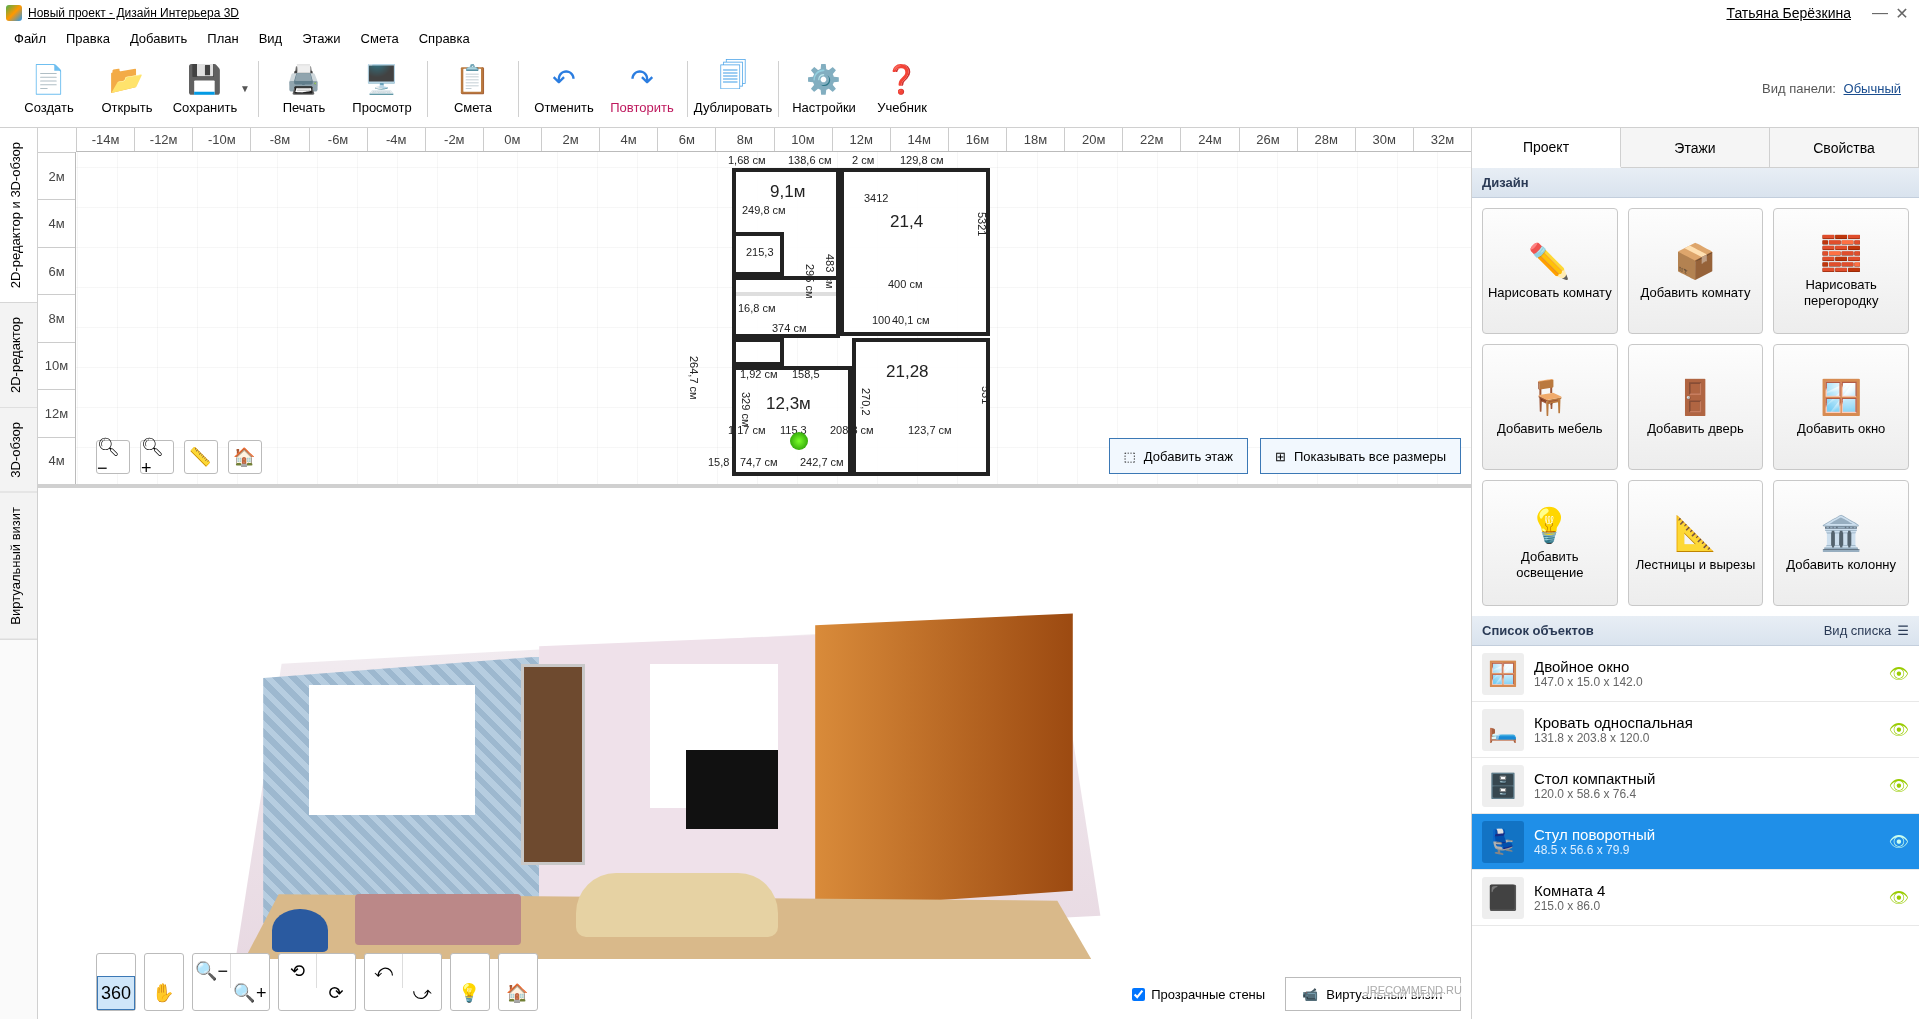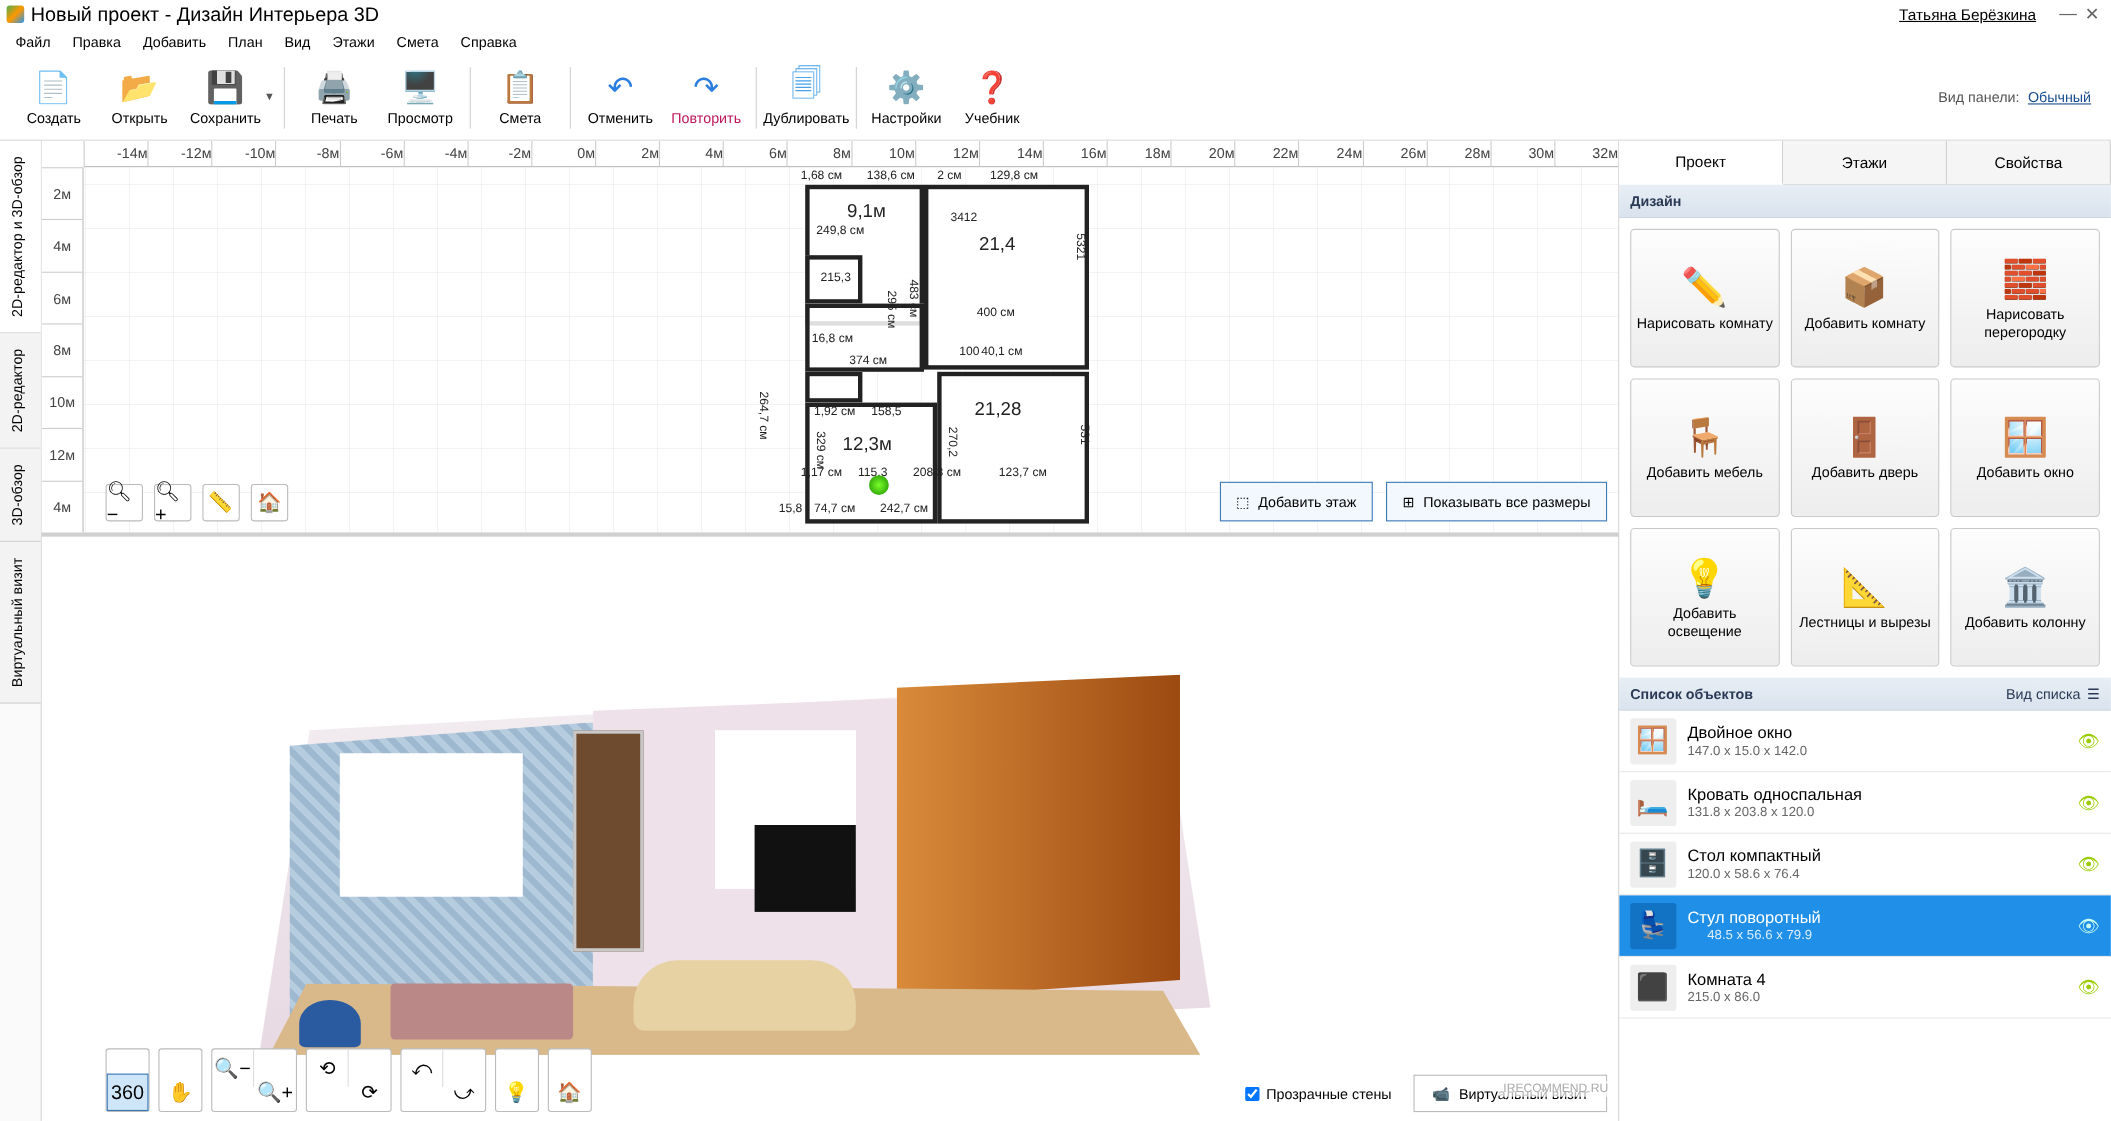--- a/index.html
+++ b/index.html
@@ -1,20 +1,20 @@
 <!DOCTYPE html>
 <html><head>
 <meta charset="utf-8">
 <style>
 * { margin: 0; padding: 0; box-sizing: border-box; font-family: "Segoe UI", Tahoma, sans-serif; font-size: 13px; }
 body { background: #fff; width: 1919px; height: 1019px; overflow: hidden; position: relative; }
 
 .titlebar { height: 26px; display: flex; align-items: center; padding: 0 6px; background: #fff; }
 .titlebar .app-icon { width: 16px; height: 16px; background: linear-gradient(135deg,#4caf50,#ff9800,#2196f3); border-radius: 3px; margin-right: 6px; }
-.titlebar .title { flex: 1; font-size: 18px; }
+.titlebar .title { flex: 1; font-size: 12px; text-decoration: underline; }
 .titlebar .user { font-size: 14px; text-decoration: underline; margin-right: 18px; }
 .titlebar .win-btn { width: 22px; text-align: center; font-size: 16px; color: #666; cursor: pointer; }
 
 .menubar { height: 24px; display: flex; align-items: center; gap: 4px; padding: 0 6px; }
 .menubar .menu-item { padding: 2px 8px; cursor: pointer; }
 
 .toolbar { height: 78px; border-bottom: 1px solid #d0d0d0; display: flex; align-items: center; padding: 0 10px; }
 .toolbar .tb-btn { width: 78px; height: 72px; display: flex; flex-direction: column; align-items: center; justify-content: center; gap: 4px; cursor: pointer; border: 1px solid transparent; border-radius: 3px; }
 .toolbar .tb-btn .ico { width: 34px; height: 34px; display: flex; align-items: center; justify-content: center; font-size: 28px; }
 .toolbar .tb-btn .lbl { font-size: 13px; }
@@ -28,21 +28,21 @@
 .workspace { position: absolute; top: 128px; left: 0; right: 0; bottom: 0; display: flex; }
 
 .left-tabs { width: 38px; border-right: 1px solid #d0d0d0; display: flex; flex-direction: column; background: #fafafa; }
 .left-tab { flex: 0 0 auto; writing-mode: vertical-rl; transform: rotate(180deg); padding: 14px 8px; text-align: center; border-top: 1px solid #d0d0d0; cursor: pointer; font-size: 13px; background: #f3f3f3; }
 .left-tab.active { background: #fff; font-weight: 400; }
 
 .center { flex: 1; display: flex; flex-direction: column; position: relative; }
 
 .view2d { height: 360px; position: relative; border-bottom: 4px solid #d0d0d0; background: repeating-linear-gradient(#fff,#fff 39px,#eee 40px), repeating-linear-gradient(90deg,#fff,#fff 39px,#eee 40px); background-blend-mode: multiply; overflow: hidden; }
 .ruler-h { position: absolute; top: 0; left: 38px; right: 0; height: 24px; background: #fff; border-bottom: 1px solid #bbb; display: flex; font-size: 12px; color: #444; }
-.ruler-h span { flex: 1; text-align: right; border-left: 1px solid #ccc; line-height: 24px; }
+.ruler-h span { flex: 1; text-align: center; border-left: 1px solid #ccc; line-height: 24px; }
 .ruler-v { position: absolute; top: 24px; left: 0; width: 38px; bottom: 0; background: #fff; border-right: 1px solid #bbb; display: flex; flex-direction: column; font-size: 12px; color: #444; }
 .ruler-v span { flex: 1; text-align: center; border-top: 1px solid #ccc; display: flex; align-items: center; justify-content: center; }
 
 .floorplan { position: absolute; top: 40px; left: 694px; width: 268px; height: 320px; }
 .floorplan .room { position: absolute; border: 4px solid #222; background: rgba(255,255,255,.85); }
 .floorplan .dim { position: absolute; font-size: 11px; color: #222; white-space: nowrap; }
 .floorplan .area { position: absolute; font-size: 17px; color: #222; }
 
 .view2d-tools { position: absolute; bottom: 10px; left: 58px; display: flex; gap: 10px; }
 .view2d-tools .ico-btn { width: 34px; height: 34px; border: 1px solid #bbb; border-radius: 3px; background: #fff; display: flex; align-items: center; justify-content: center; font-size: 18px; cursor: pointer; }
@@ -86,21 +86,21 @@
 .design-btn .dlbl { font-size: 13px; line-height: 1.2; }
 
 .obj-list { flex: 1; overflow: auto; }
 .obj-item { height: 56px; border-bottom: 1px solid #e8e8e8; display: flex; align-items: center; padding: 0 10px; gap: 10px; cursor: pointer; }
 .obj-item .thumb { width: 42px; height: 42px; background: #eee; border-radius: 3px; display: flex; align-items: center; justify-content: center; font-size: 24px; }
 .obj-item .meta { flex: 1; display: flex; flex-direction: column; }
 .obj-item .name { font-size: 15px; }
 .obj-item .dims { font-size: 12px; color: #666; }
 .obj-item .eye { color: #9c0; font-size: 16px; }
 .obj-item.sel { background: #1f8fe8; color: #fff; }
-.obj-item.sel .dims { color: #dceeff; margin-left: 18px; }
+.obj-item.sel .dims { color: #dceeff; }
 .obj-item.sel .eye { color: #cfe; }
 
 .watermark { position: absolute; right: 4px; bottom: 22px; font-size: 11px; color: #aaa; background: rgba(255,255,255,.7); padding: 1px 5px; border-radius: 3px; pointer-events: none; }
 </style>
 </head>
 <body>
 
 <div class="titlebar">
   <div class="app-icon"></div>
   <div class="title">Новый проект - Дизайн Интерьера 3D</div>

